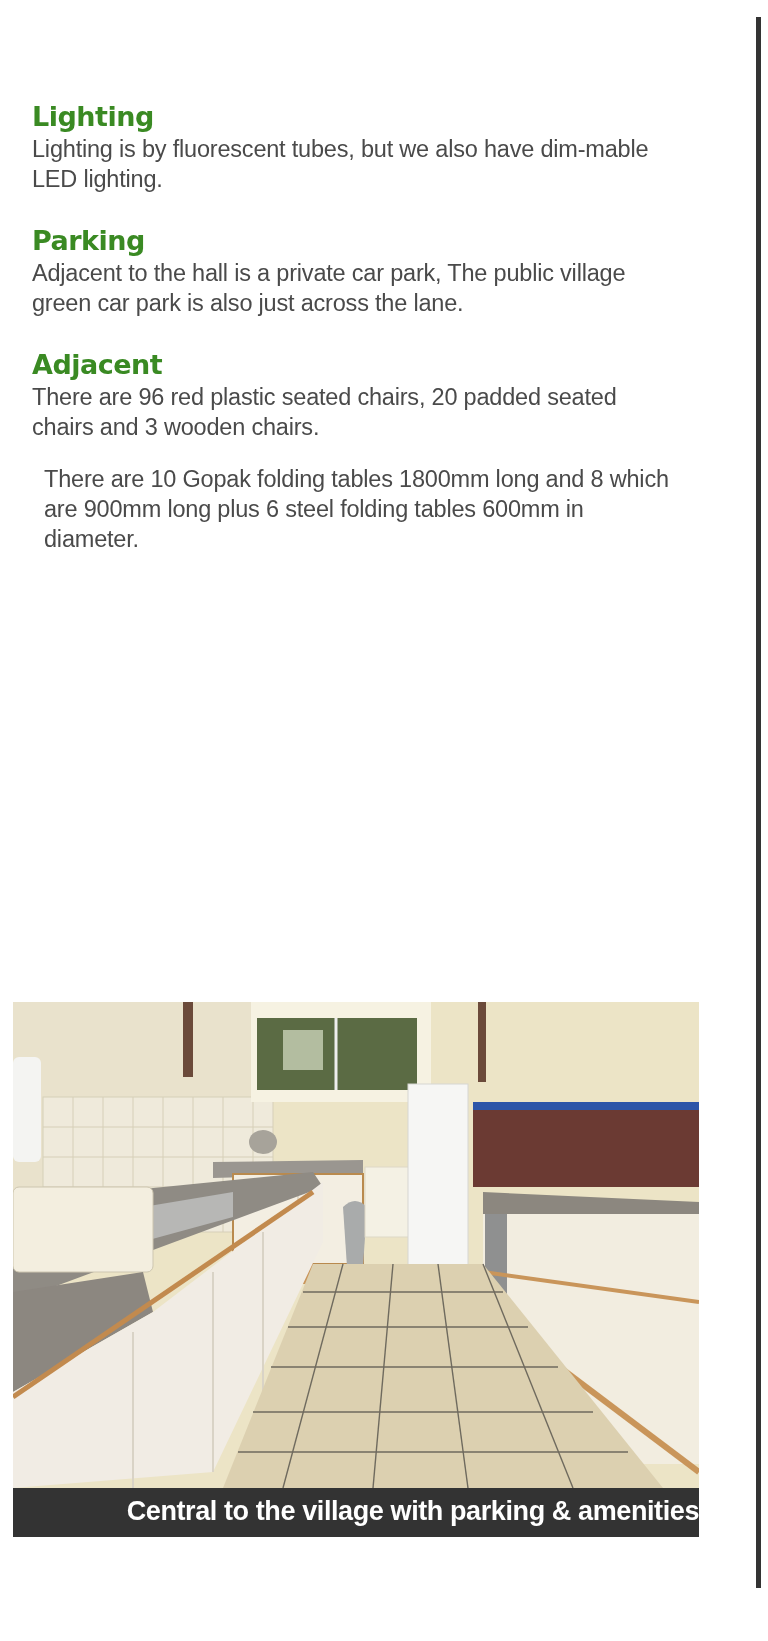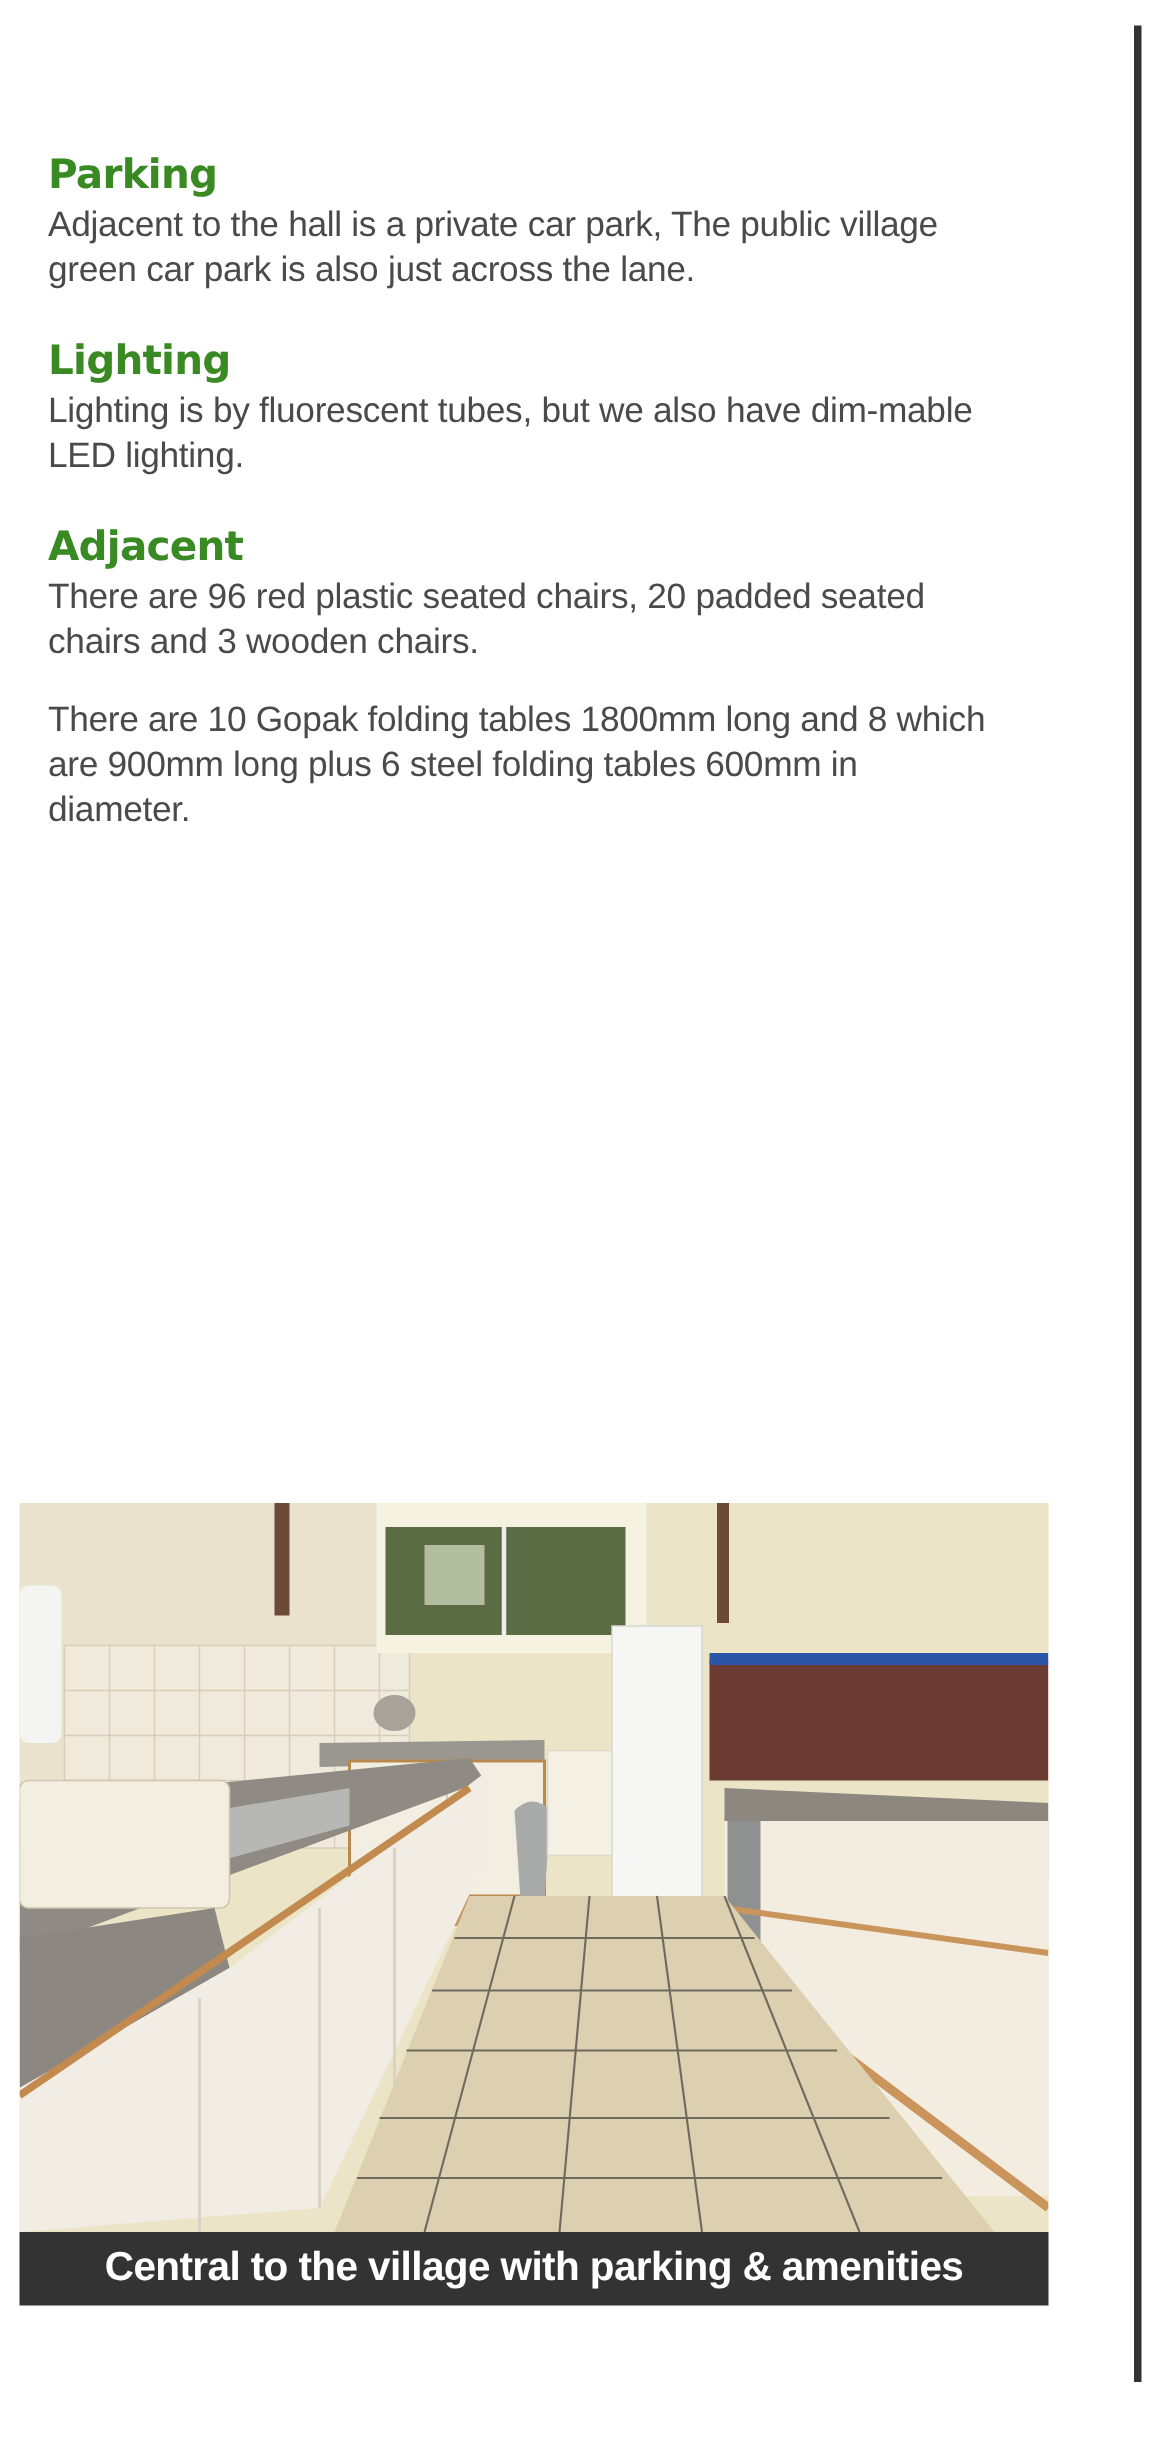--- a/index.html
+++ b/index.html
@@ -3,40 +3,40 @@
 <meta charset="utf-8">
 <style>
   html, body { margin: 0; padding: 0; background: #ffffff; }
   body { width: 768px; height: 1641px; position: relative; overflow: hidden;
          font-family: "Liberation Sans", sans-serif; }
   .rule { position: absolute; left: 756px; top: 17px; width: 5px; height: 1571px; background: #333333; }
   .content { position: absolute; left: 32px; top: 100px; width: 680px; }
   .section-title { color: #3a8a23; font-family: "DejaVu Sans", sans-serif; font-weight: bold;
                    font-size: 27px; line-height: 34px; margin: 0; letter-spacing: -0.5px; }
   .para { color: #4a4a4a; font-size: 23.5px; line-height: 30px; margin: 0; letter-spacing: -0.2px; }
-  .para + .para { margin-top: 22px; }
+  .para + .para { margin-top: 22px; margin-left: 12px; }
   .section { margin-bottom: 30px; }
   .photo { position: absolute; left: 13px; top: 1002px; width: 686px; height: 486px; overflow: hidden; background: #efe7c9; }
   .caption { position: absolute; left: 13px; top: 1488px; width: 686px; height: 49px; background: #333333;
-             color: #ffffff; font-weight: bold; font-size: 27px; line-height: 46px; text-align: center;
+             color: #ffffff; font-weight: bold; font-size: 27px; line-height: 46px; text-align: right;
              letter-spacing: -0.4px; }
 </style>
 </head>
 <body>
 
 <div class="rule"></div>
 
 <div class="content">
   <div class="section">
+    <h2 class="section-title">Lighting</h2>
+    <p class="para" style="width:650px">Lighting is by fluorescent tubes, but we also have dim-mable LED lighting.</p>
+  </div>
+  <div class="section">
     <h2 class="section-title">Parking</h2>
     <p class="para" style="width:610px">Adjacent to the hall is a private car park, The public village green car park is also just across the lane.</p>
-  </div>
-  <div class="section">
-    <h2 class="section-title">Lighting</h2>
-    <p class="para" style="width:650px">Lighting is by fluorescent tubes, but we also have dim-mable LED lighting.</p>
   </div>
   <div class="section">
     <h2 class="section-title">Adjacent</h2>
     <p class="para" style="width:600px">There are 96 red plastic seated chairs, 20 padded seated chairs and 3 wooden chairs.</p>
     <p class="para" style="width:640px">There are 10 Gopak folding tables 1800mm long and 8 which are 900mm long plus 6 steel folding tables 600mm in diameter.</p>
   </div>
   <div class="section">
   </div>
 </div>
 

